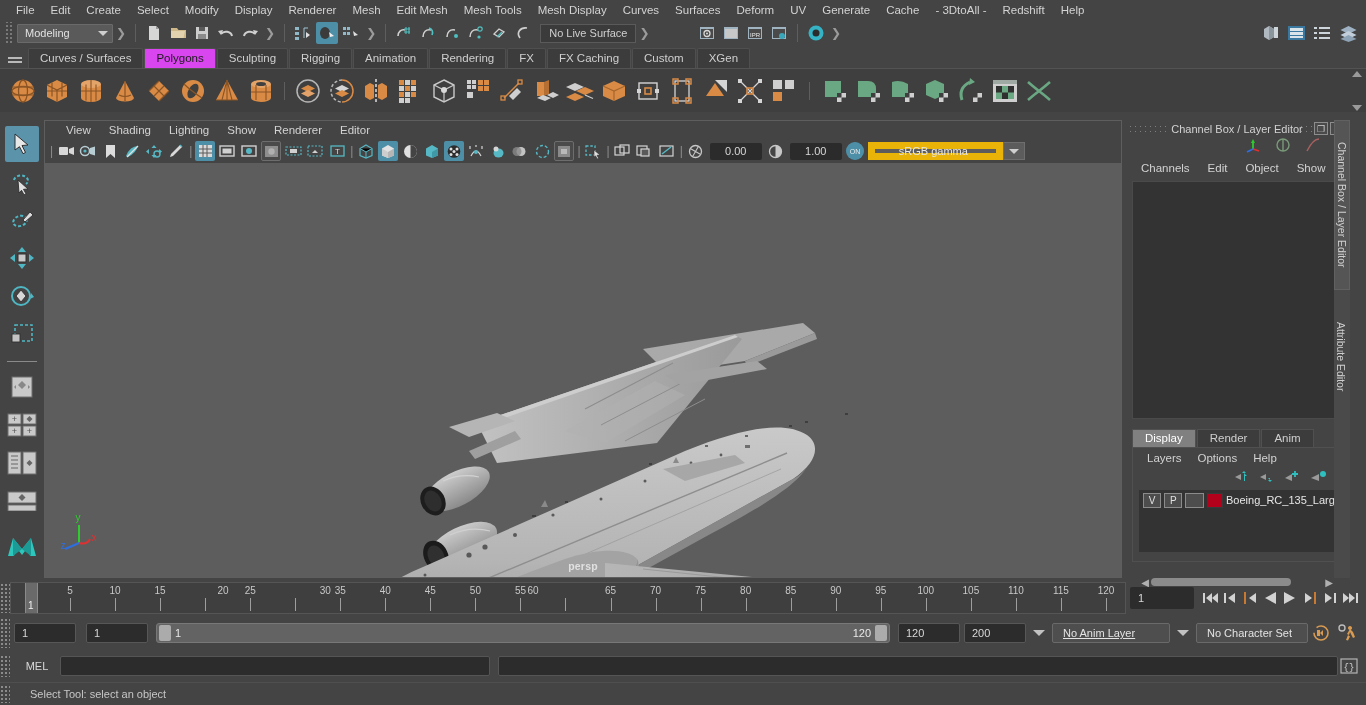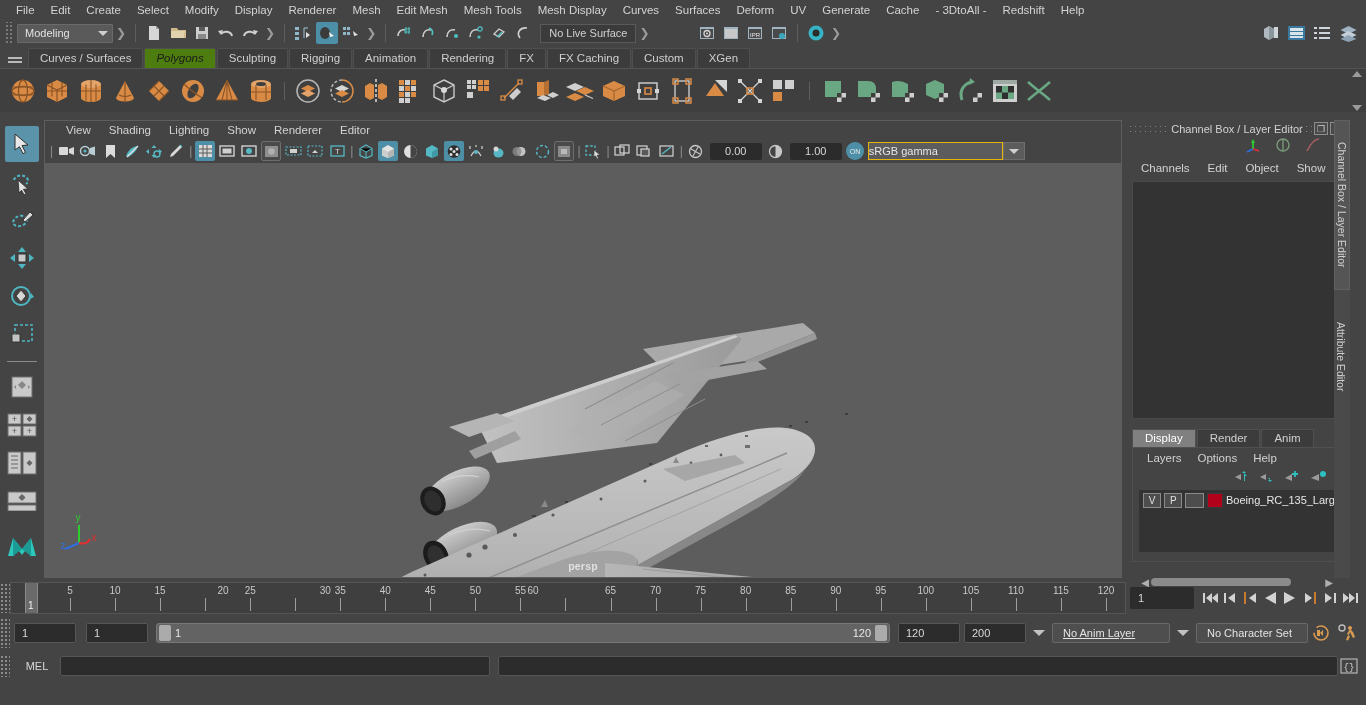--- a/index.html
+++ b/index.html
@@ -53,21 +53,21 @@
 
   
   .shelf-tabs { height: 22px; background: #444444; display: flex; align-items: flex-end; padding-left: 2px; }
   .shelf-hamb { width: 26px; height: 20px; display:flex; align-items:center; justify-content:center; }
   .shelf-hamb i { display:block; width:14px; height:2px; background:#b9b9b9; box-shadow: 0 4px 0 #b9b9b9; }
   .shelf-tab {
     font-size: 11.5px; color: #cfcfcf; padding: 3px 11px 4px; background: #3c3c3c;
     border: 1px solid #4f4f4f; border-bottom: none; margin-right: 1px;
     border-top-left-radius: 2px; border-top-right-radius: 2px; white-space: nowrap;
   }
-  .shelf-tab.active { background: #4d7c0f; color: #1c1c1c; font-style: italic; }
+  .shelf-tab.active { background: #d946ef; color: #1c1c1c; }
   .shelf-bar {
     height: 44px; background: #3f3f3f; border-top: 1px solid #535353;
     display: flex; align-items: center; padding-left: 6px; position: relative;
   }
   .sicon { width: 34px; height: 38px; display:inline-flex; align-items:center; justify-content:center; }
   .shelf-scroll { position:absolute; right:2px; top:2px; width:14px; height:40px; display:flex; flex-direction:column; align-items:center; justify-content:space-between;}
   .shelf-scroll span { width:0;height:0;border-left:5px solid transparent;border-right:5px solid transparent;}
   .sc-up { border-bottom:6px solid #9a9a9a; }
   .sc-dn { border-top:6px solid #9a9a9a; }
 
@@ -90,22 +90,22 @@
   .vp-menubar .mi { font-size: 11.5px; color: #d2d2d2; padding: 1px 9px; }
   .vp-toolbar { height: 24px; background:#444444; display:flex; align-items:center; padding-left: 3px; }
   .vicon { width: 20px; height: 20px; display:inline-flex; align-items:center; justify-content:center; margin:0 1px; border-radius:2px;}
   .vicon.on { background: #4e8fa8; }
   .vicon.frame { border: 1px solid #6d6d6d; background:#4a4a4a; }
   .vnum {
     height:17px; min-width:52px; background:#2b2b2b; color:#d8d8d8; font-size:11px;
     display:flex; align-items:center; justify-content:center; margin:0 3px; border-radius:2px;
   }
   .gammabox {
-    height:18px; width:135px; background:#5c5c5c; border:1px solid #eab308; color:#e6e6e6;
-    font-size:11px; display:flex; align-items:center; padding-left:0; margin-left:3px;
+    height:18px; width:135px; background:#5c5c5c; border:7px solid #eab308; color:#e6e6e6;
+    font-size:11px; display:flex; align-items:center; padding-left:24px; margin-left:3px;
   }
   .gammadrop { height:18px;width:22px;background:#5c5c5c;border:1px solid #6e6e6e;display:flex;align-items:center;justify-content:center;}
   .vp-canvas {
     position: relative; height: 414px; background: #5d5d5d; overflow: hidden;
   }
   .persp-label {
     position:absolute; left:0; right:0; bottom: 5px; text-align:center;
     font-size: 10.5px; font-weight: bold; color: #e0e0e0; letter-spacing:.2px;
   }
   .axis-gizmo { position:absolute; left: 14px; bottom: 22px; width:46px; height:46px; }
@@ -1340,14 +1340,18 @@
     <div class="mel-in" style="width:430px;"></div>
     <div class="mel-in" style="flex:1;margin-left:8px;margin-right:28px;"></div>
     <div style="position:absolute;right:6px;width:22px;height:20px;display:flex;align-items:center;justify-content:center;">
       <svg width="18" height="16" viewBox="0 0 18 16">
           <rect x="1" y="1" width="16" height="14" fill="none" stroke="#b4b4b4" stroke-width="1.2"></rect>
           <text x="9" y="12" font-size="9" fill="#d6d6d6" text-anchor="middle" font-family="Liberation Mono">{}</text>
         </svg>
     </div>
   </div>
 
+  <div class="status-row">
+    <div class="tl-grip" style="height:18px;"></div>
+    <div class="status-txt">Select Tool: select an object</div>
+  </div>
 
 </div>
 
 </body></html>

